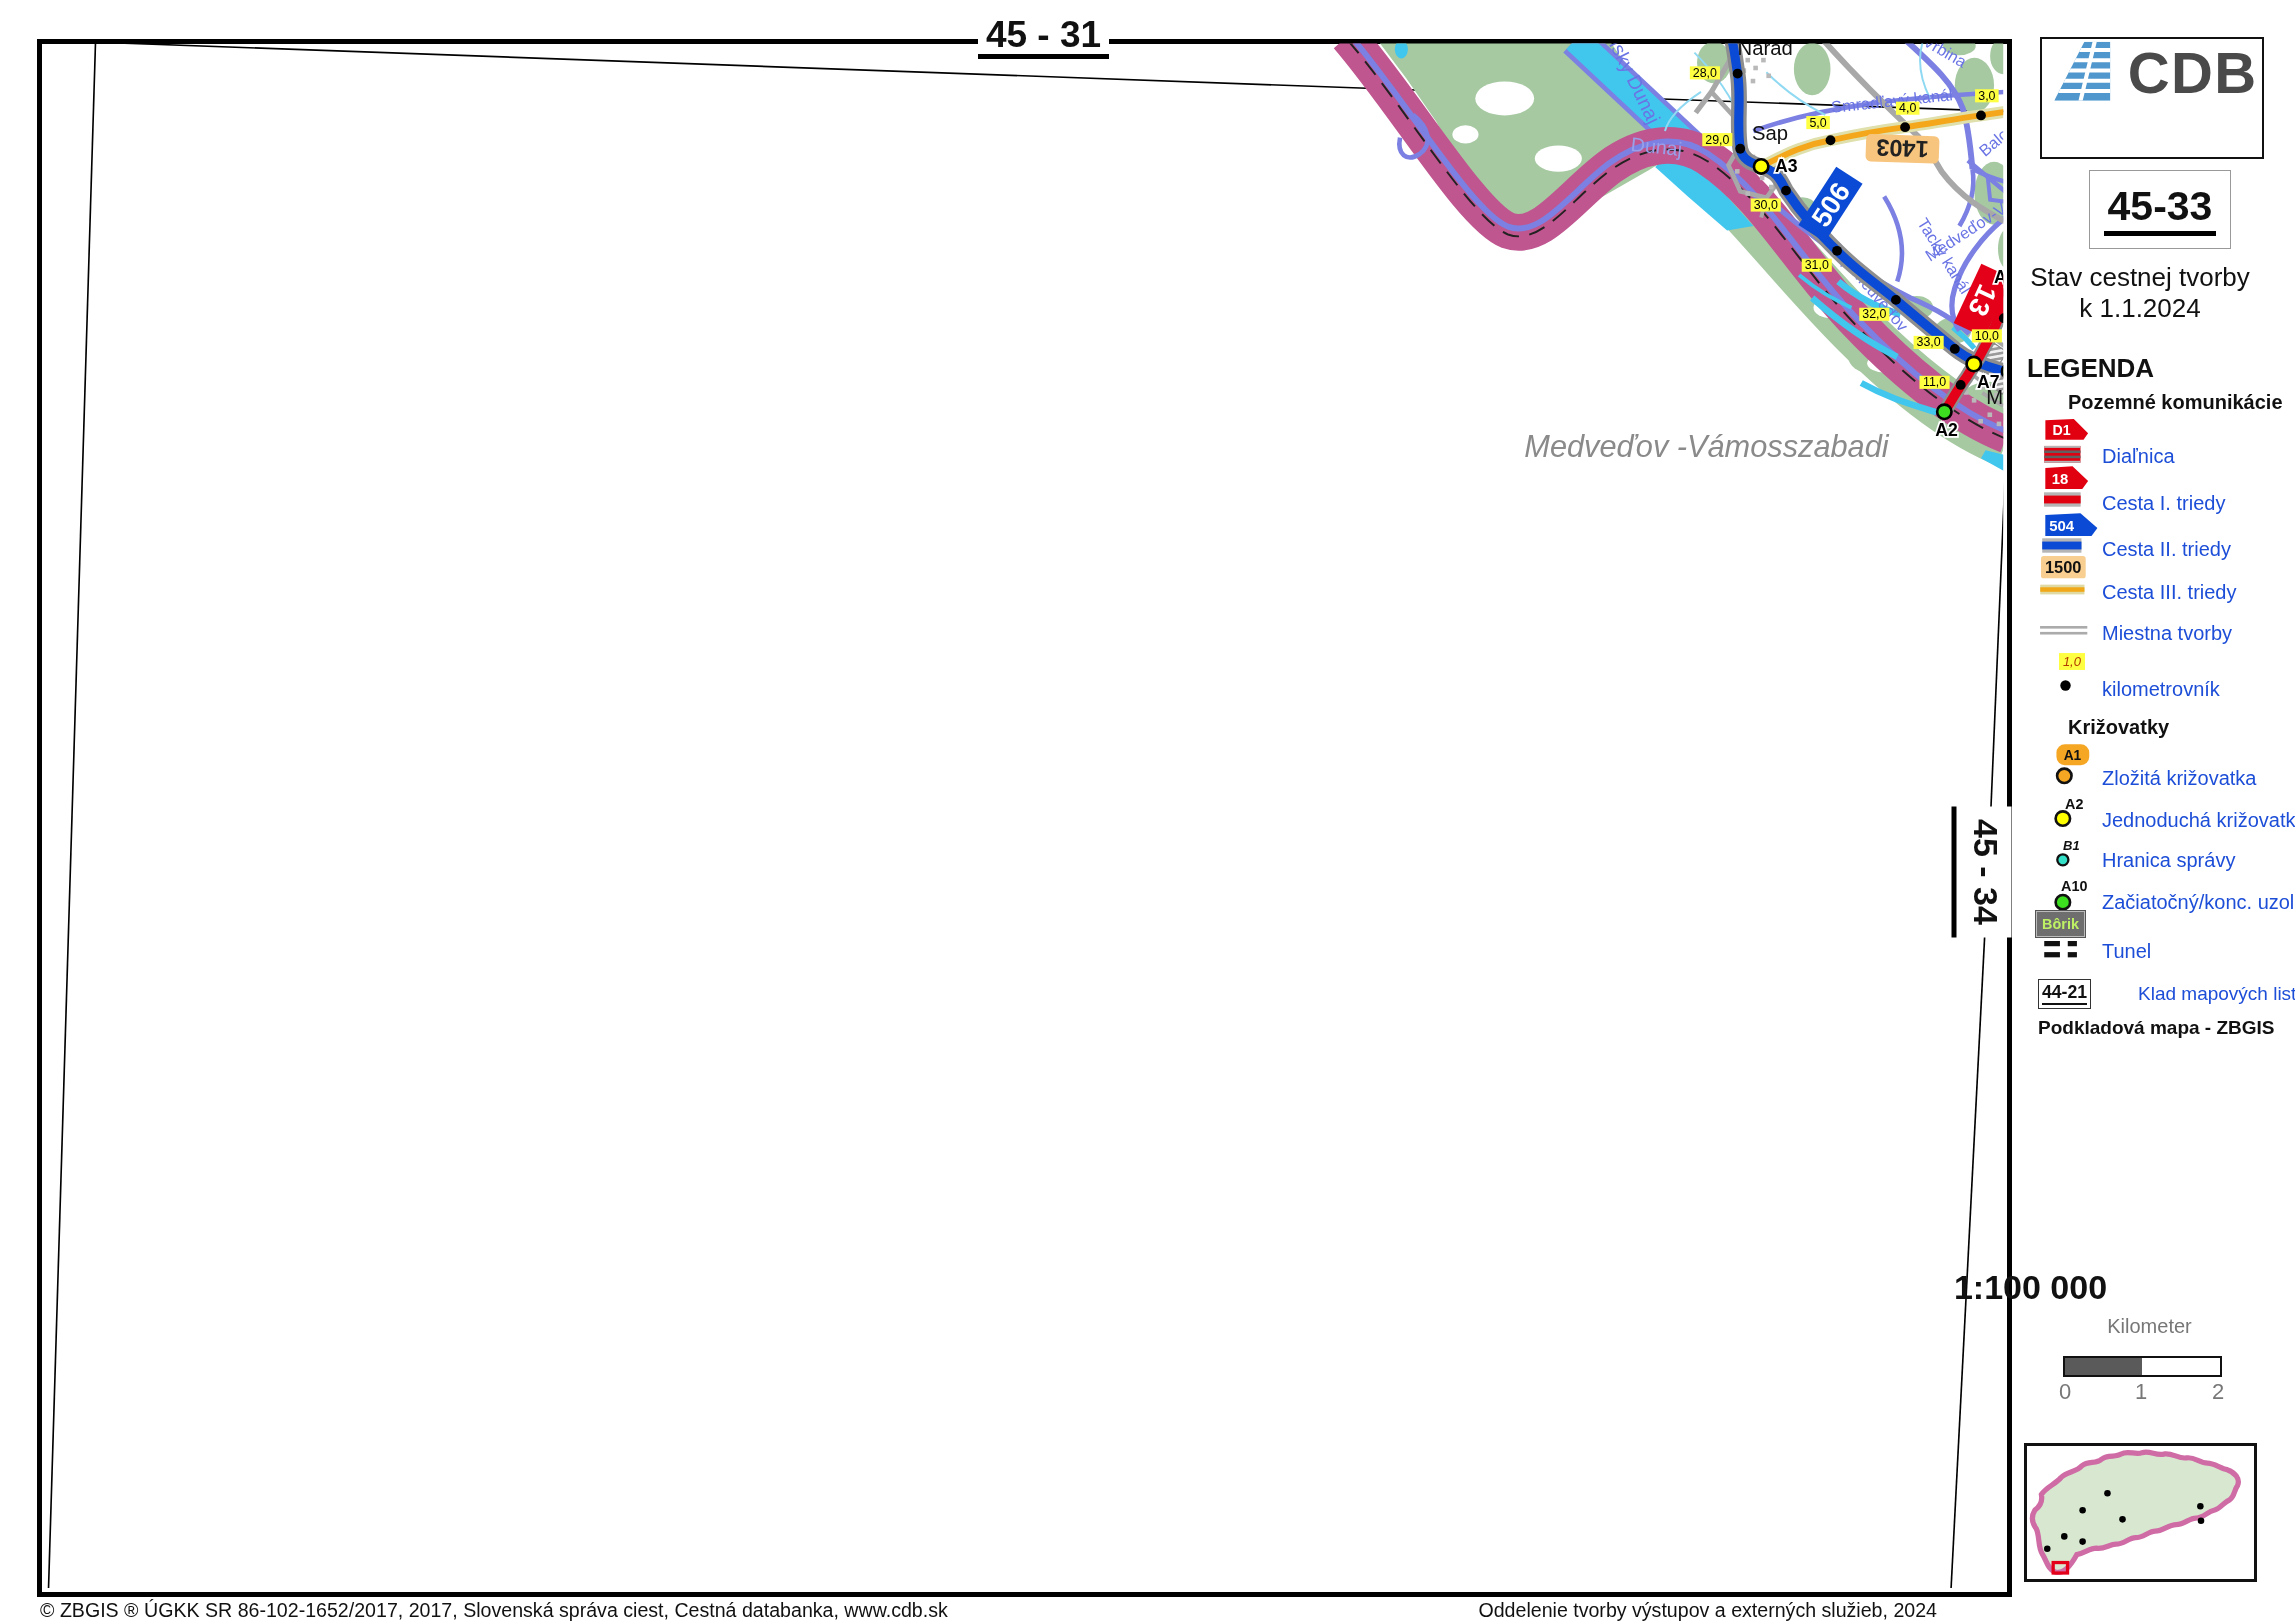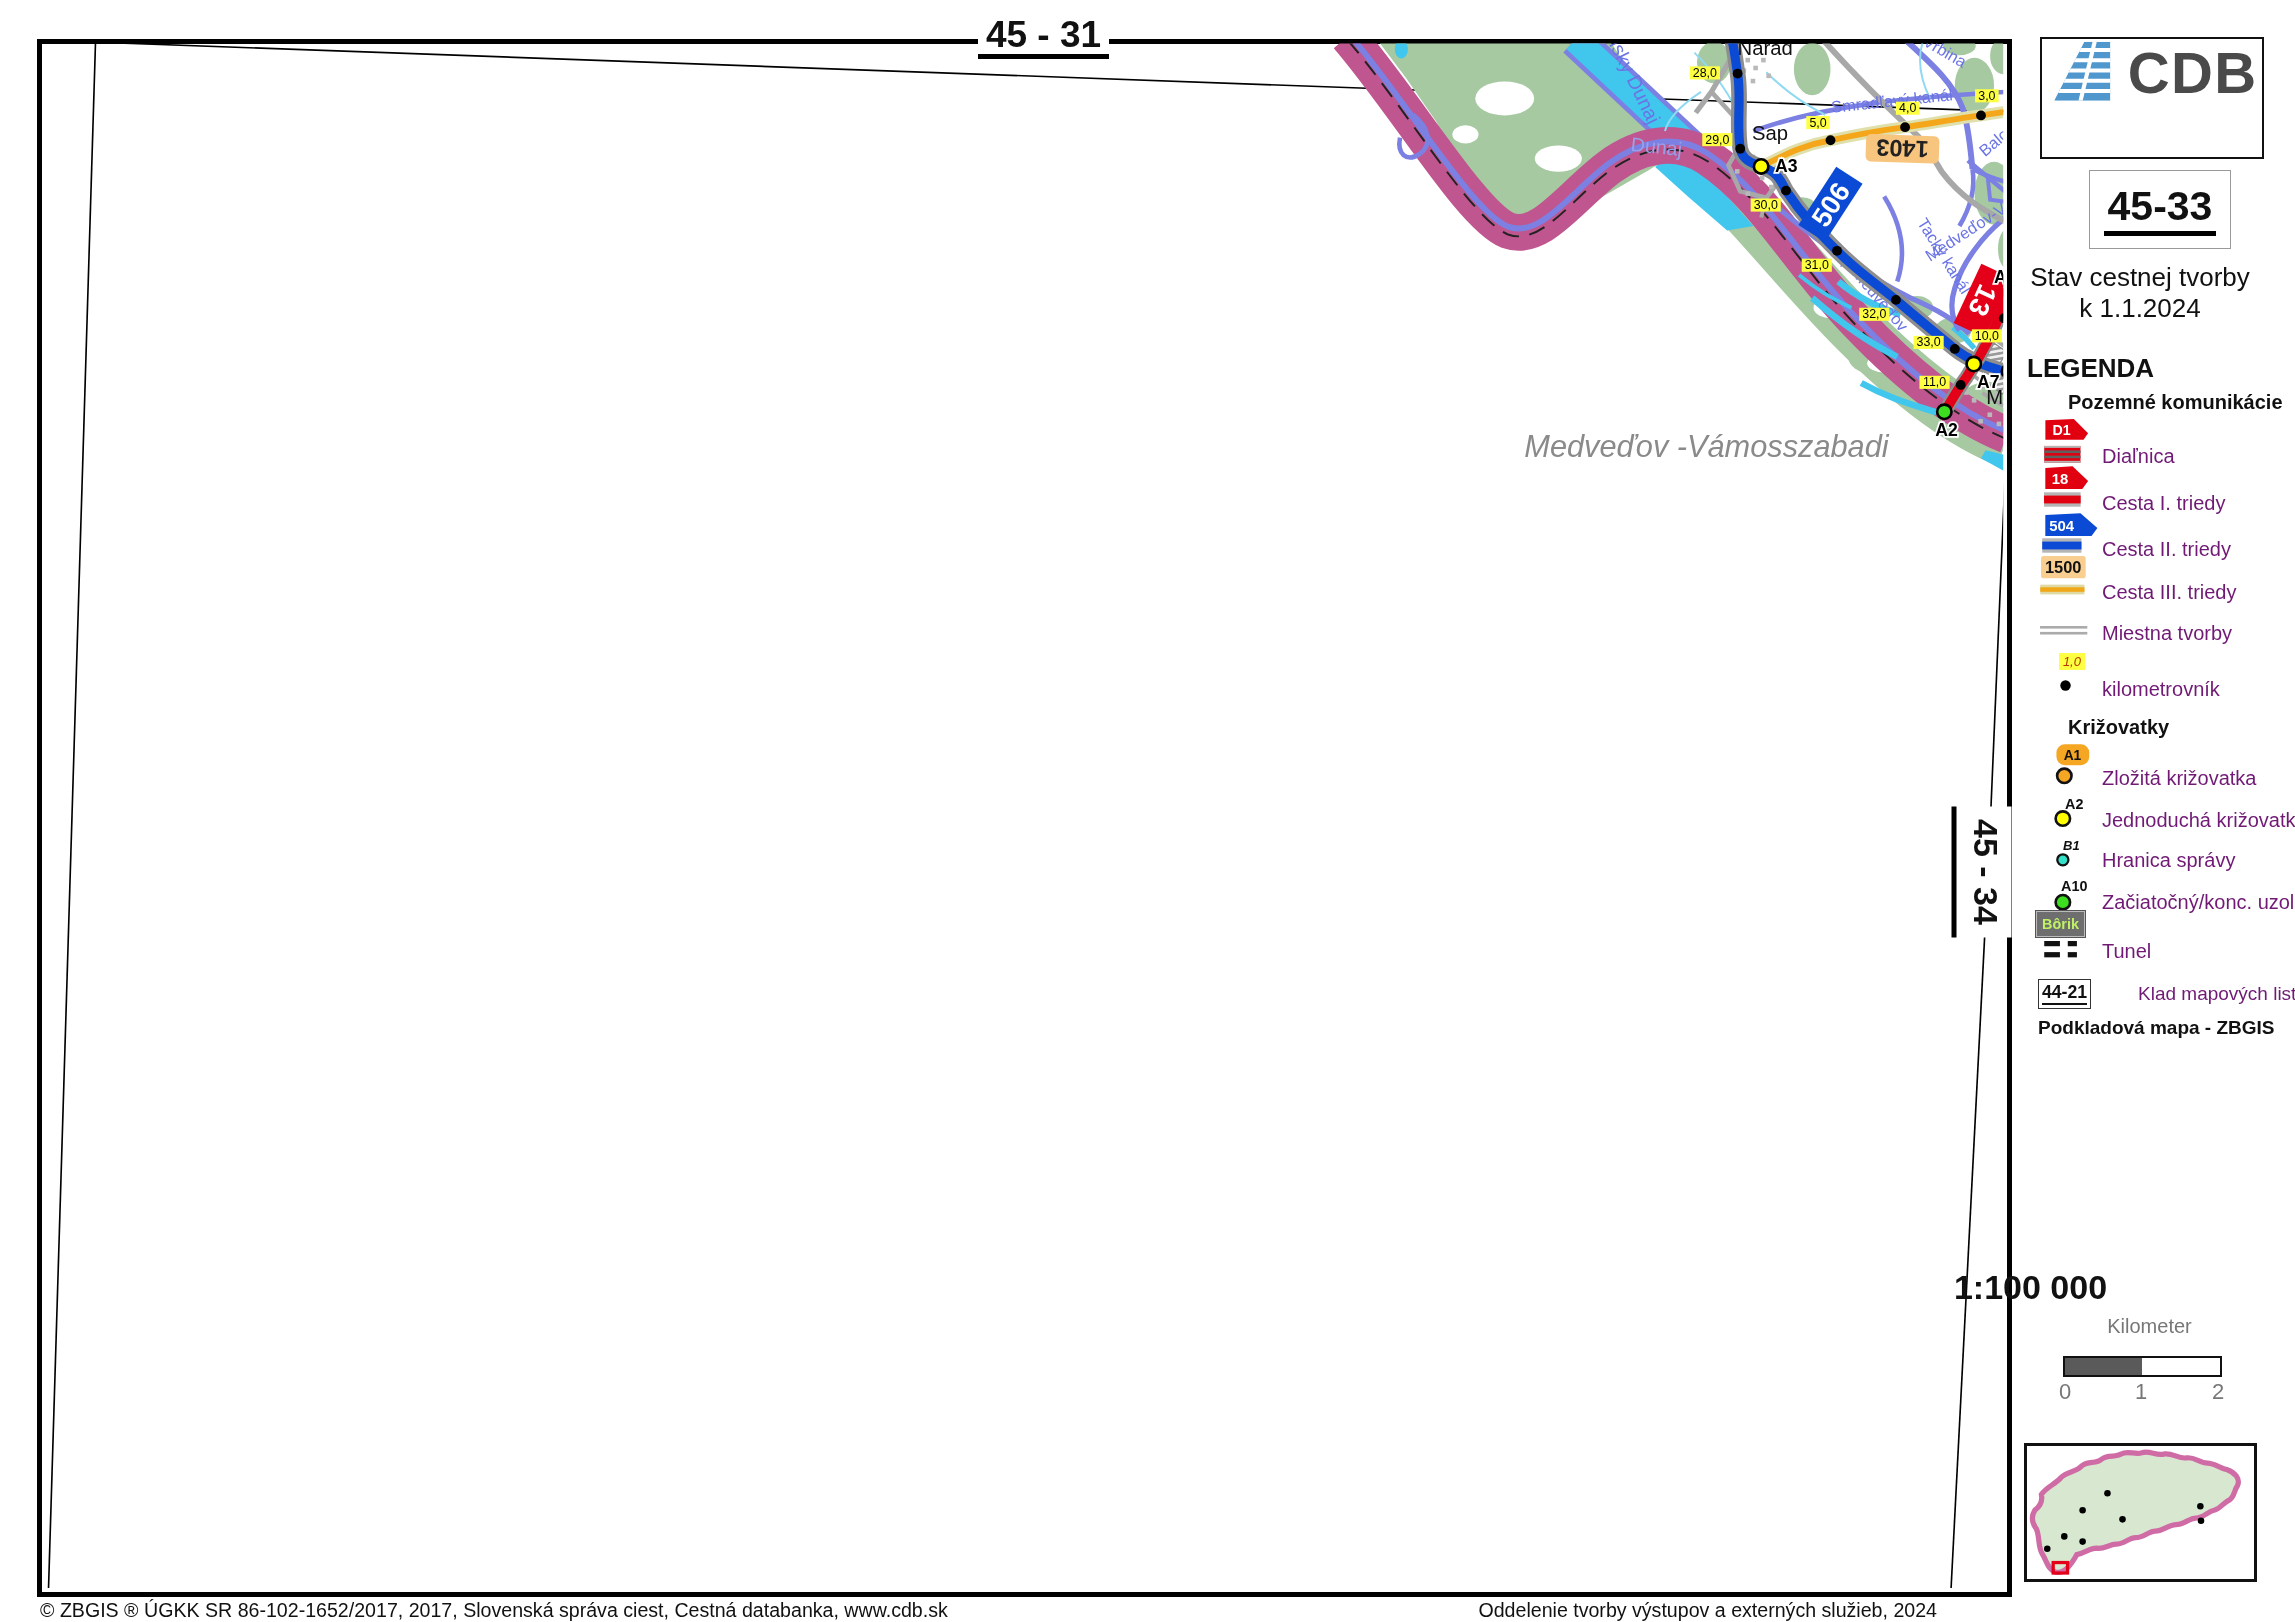--- a/index.html
+++ b/index.html
@@ -20,21 +20,21 @@
   
   #logo-box{left:2040px;top:37px;width:220px;height:118px;border:2.6px solid #111;background:#fff;
             display:flex;align-items:flex-start;justify-content:center;gap:9.2px;}
   #logo-text{font-size:58px;font-weight:bold;color:#4a4a4a;letter-spacing:1.3px;}
   #sheet-box{left:2089px;top:170px;width:140px;height:77px;border:1.3px solid #999;background:#fff;
              display:flex;align-items:center;justify-content:center;}
   #sheet-box span{font-size:41px;font-weight:bold;border-bottom:5.2px solid #000;padding:0 3.9px 1.3px 3.9px;}
   #subtitle{left:2029px;top:262px;width:222px;text-align:center;font-size:26px;line-height:1.2;}
   .h-legenda{left:2027px;top:353px;font-size:26px;font-weight:bold;}
   .h-sub{font-size:20px;font-weight:bold;margin-left:41px;}
-  .leg-label{position:absolute;font-size:20px;color:#701a75;white-space:nowrap;}
+  .leg-label{position:absolute;font-size:20px;color:#1d4ed8;white-space:nowrap;}
   .leg-small{position:absolute;font-size:14.4px;font-weight:bold;color:#111;}
   #scale-ratio{left:1942px;top:1268px;width:177px;text-align:center;font-size:34px;font-weight:bold;}
   #scale-unit{left:2061px;top:1315px;width:177px;text-align:center;font-size:20px;color:#777;}
   #scale-bar{left:2063px;top:1356px;width:155px;height:17px;border:2px solid #111;background:#fff;}
   #scale-bar div{width:77px;height:17px;background:#5a5a5a;}
   .scale-num{position:absolute;top:1379px;width:26px;text-align:center;font-size:22px;color:#777;}
   #minimap{left:2024px;top:1443px;width:227px;height:133px;border:3.3px solid #111;background:#fff;}
   .footer{top:1599px;font-size:19.6px;color:#111;white-space:nowrap;}
   #footer-left{left:40px;}
   #footer-right{left:1374px;width:563px;text-align:right;}

